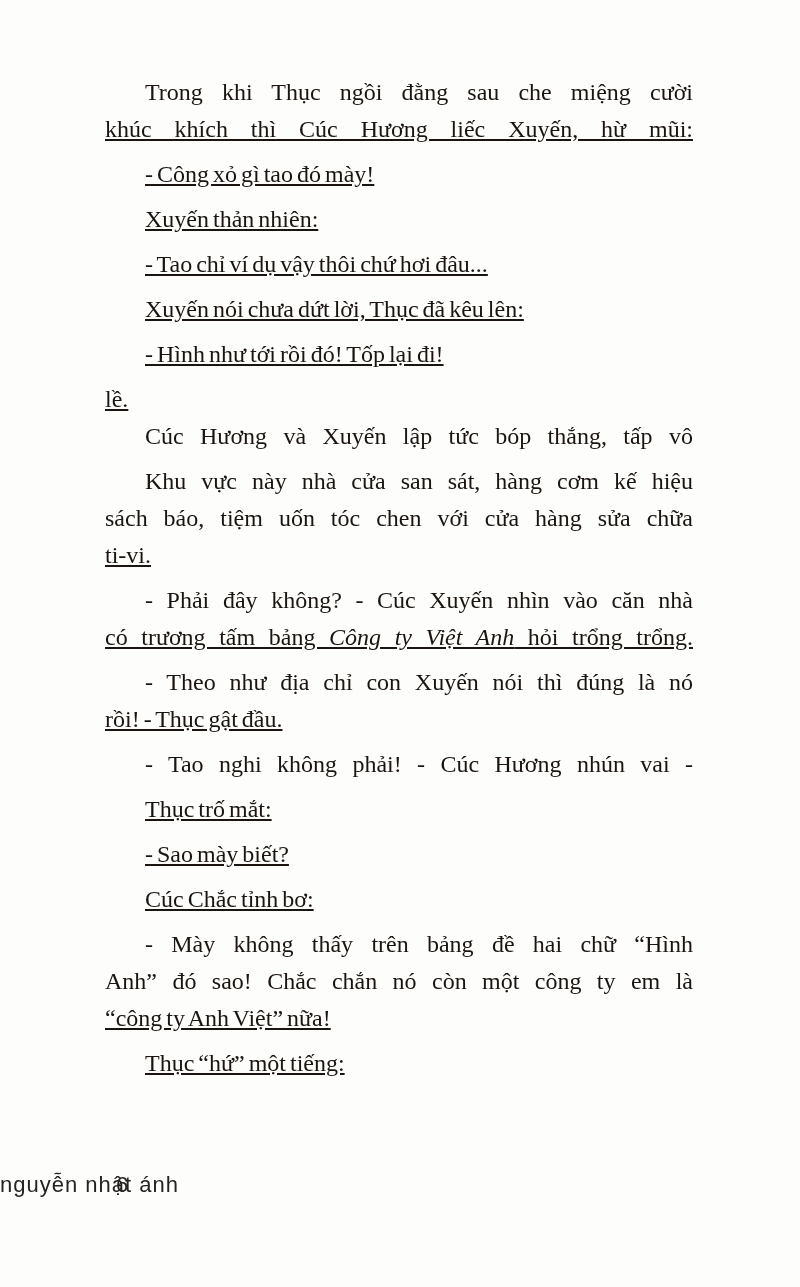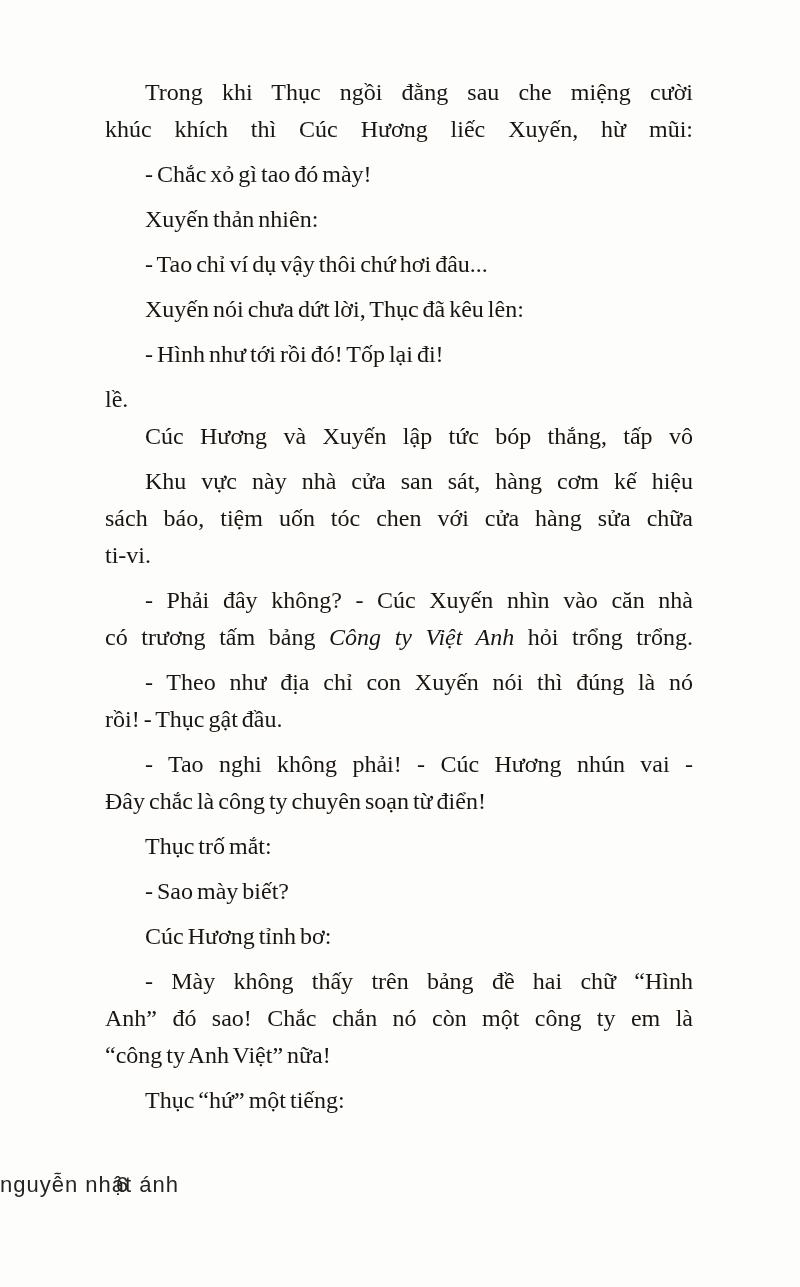--- a/index.html
+++ b/index.html
@@ -31,20 +31,21 @@
   .line {
     text-align: justify;
     text-align-last: justify;
     white-space: normal;
   }
   .line.first {
     text-indent: 40px;
   }
   .line.last {
     text-align-last: auto;
+    text-decoration: underline;
   }
   .para.fill-last .line.last {
     text-align-last: justify;
   }
   .run.italic {
     font-style: italic;
   }
   .footer {
     position: absolute;
     top: 1172px;
@@ -69,21 +70,21 @@
 </head>
 <body>
 
 <div class="page" style="background: rgb(253, 253, 251);">
   <div class="text-block" style="color: rgb(26, 21, 16);">
       <div class="para fill-last">
         <div class="line first"><span class="run">Trong khi Thục ngồi đằng sau che miệng cười</span></div>
         <div class="line last"><span class="run">khúc khích thì Cúc Hương liếc Xuyến, hừ mũi:</span></div>
       </div>
       <div class="para">
-        <div class="line first last"><span class="run">- Chắc xỏ gì tao đó mày!</span></div>
+        <div class="line first last"><span class="run">- Công xỏ gì tao đó mày!</span></div>
       </div>
       <div class="para">
         <div class="line first last"><span class="run">Xuyến thản nhiên:</span></div>
       </div>
       <div class="para">
         <div class="line first last"><span class="run">- Tao chỉ ví dụ vậy thôi chứ hơi đâu...</span></div>
       </div>
       <div class="para">
         <div class="line first last"><span class="run">Xuyến nói chưa dứt lời, Thục đã kêu lên:</span></div>
       </div>
@@ -102,30 +103,29 @@
       <div class="para fill-last">
         <div class="line first"><span class="run">- Phải đây không? - Cúc Xuyến nhìn vào căn nhà</span></div>
         <div class="line last"><span class="run">có trương tấm bảng </span><span class="run italic">Công ty Việt Anh</span><span class="run"> hỏi trổng trổng.</span></div>
       </div>
       <div class="para">
         <div class="line first"><span class="run">- Theo như địa chỉ con Xuyến nói thì đúng là nó</span></div>
         <div class="line last"><span class="run">rồi! - Thục gật đầu.</span></div>
       </div>
       <div class="para">
         <div class="line first"><span class="run">- Tao nghi không phải! - Cúc Hương nhún vai -</span></div>
-        <div class="line last"><span class="run">Đây chắc là công ty chuyên soạn từ điển!</span></div>
       </div>
       <div class="para">
         <div class="line first last"><span class="run">Thục trố mắt:</span></div>
       </div>
       <div class="para">
         <div class="line first last"><span class="run">- Sao mày biết?</span></div>
       </div>
       <div class="para">
-        <div class="line first last"><span class="run">Cúc Hương tỉnh bơ:</span></div>
+        <div class="line first last"><span class="run">Cúc Chắc tỉnh bơ:</span></div>
       </div>
       <div class="para">
         <div class="line first"><span class="run">- Mày không thấy trên bảng đề hai chữ “Hình</span></div>
         <div class="line"><span class="run">Anh” đó sao! Chắc chắn nó còn một công ty em là</span></div>
         <div class="line last"><span class="run">“công ty Anh Việt” nữa!</span></div>
       </div>
       <div class="para">
         <div class="line first last"><span class="run">Thục “hứ” một tiếng:</span></div>
       </div>
     </div>

